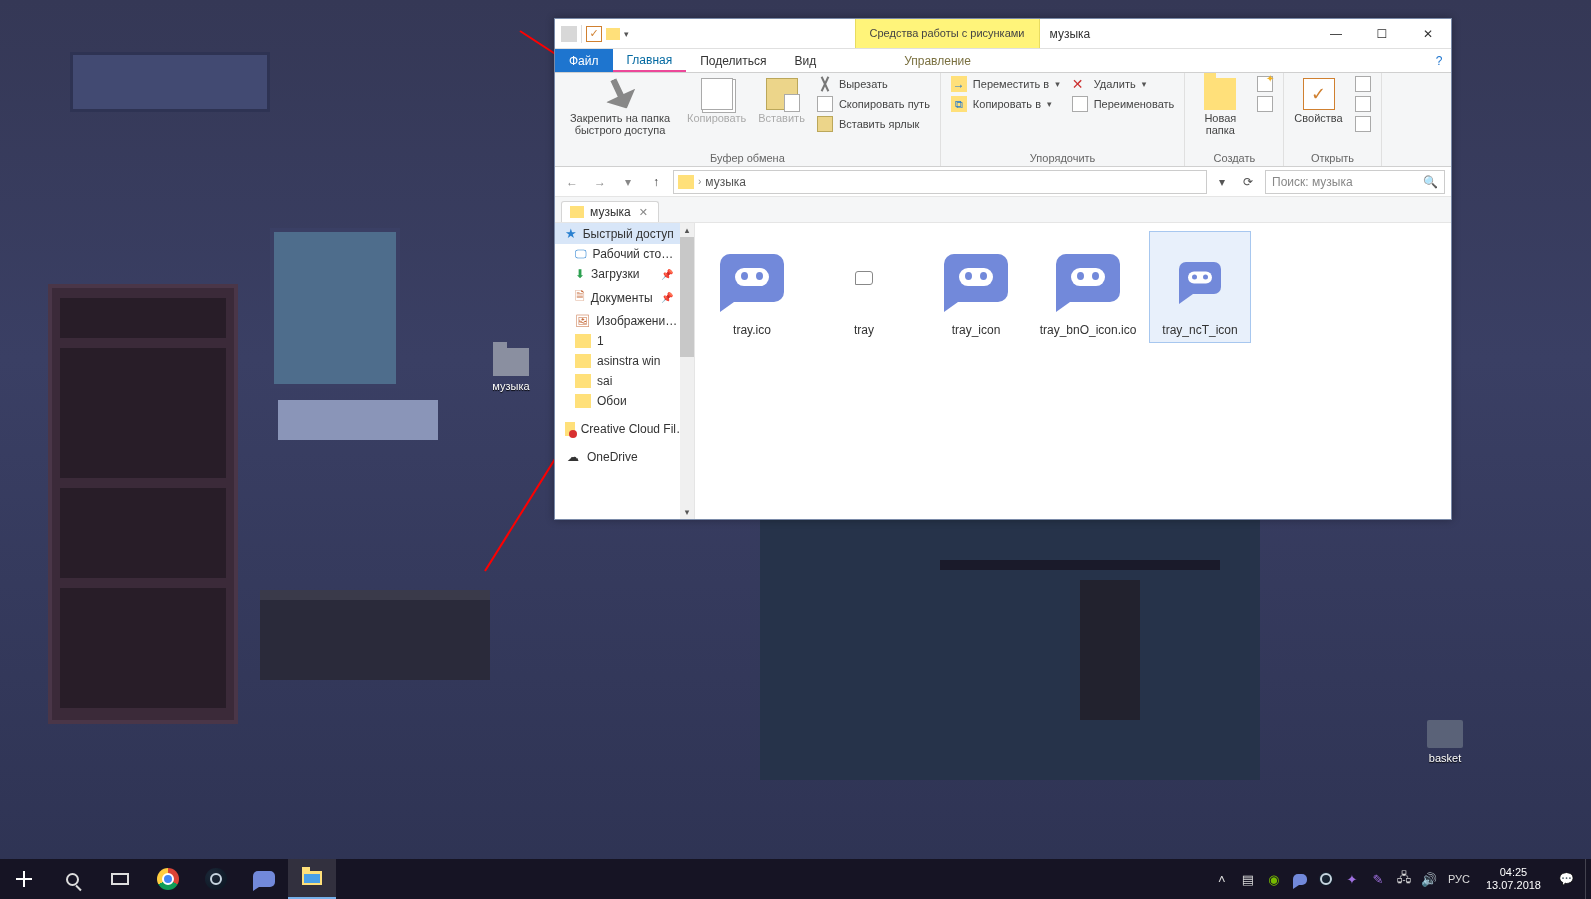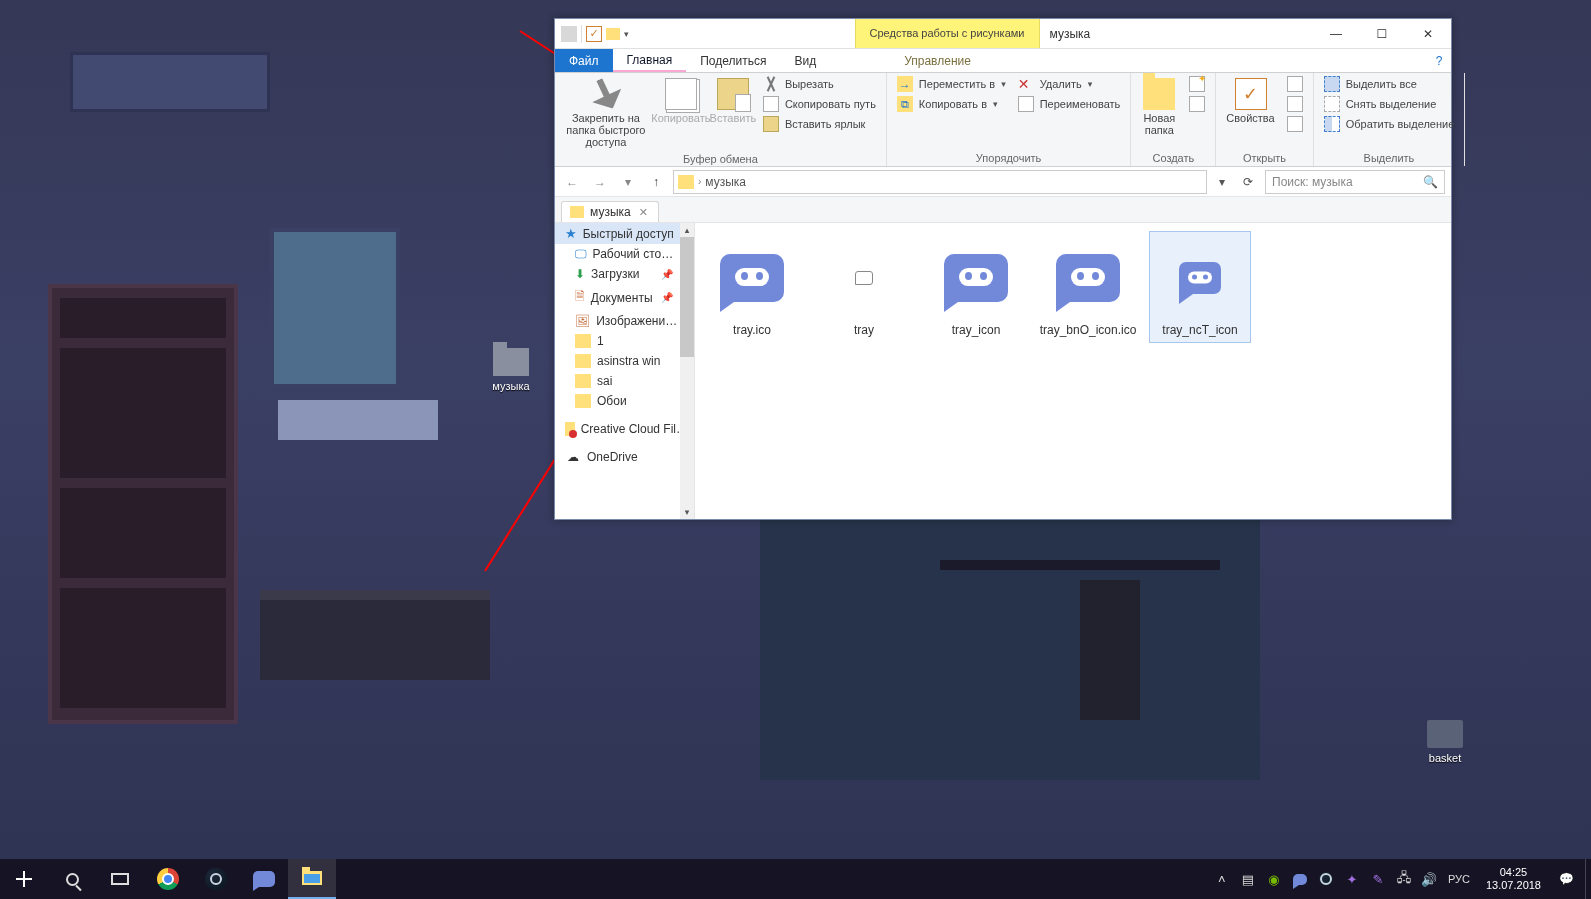--- a/index.html
+++ b/index.html
@@ -81,21 +81,21 @@
 .title-text { padding: 0 10px; display: flex; align-items: center; color: #333; }
 .win-controls { margin-left: auto; display: flex; }
 .win-btn { width: 46px; display: flex; align-items: center; justify-content: center; color: #333; font-size: 12px; }
 
 .ribbon-tabs {
   display: flex; align-items: stretch; height: 24px; font-size: 12px; background: #fff;
   border-bottom: 1px solid #d0d0d0;
 }
 .rtab { padding: 4px 14px; display: flex; align-items: center; color: #333; }
 .rtab.file { background: #1e75cf; color: #fff; }
-.rtab.active { border-bottom: 2px solid #f9a8d4; color: #0f172a; }
+.rtab.active { border-bottom: 2px solid #ec4899; color: #0369a1; }
 .rtab.context { color: #7a7040; margin-left: 60px; text-align: right; }
 .help { margin-left: auto; width: 24px; display: flex; align-items: center; justify-content: center; color: #1e75cf; font-size: 12px; }
 
 .ribbon {
   height: 94px; background: #f5f6f7; border-bottom: 1px solid #d0d0d0;
   display: flex; font-size: 11px; color: #444;
 }
 .rgroup { border-right: 1px solid #e0e0e0; display: flex; flex-direction: column; padding: 2px 6px 0; }
 .rgroup-body { display: flex; flex: 1; gap: 4px; align-items: flex-start; }
 .rgroup-label { text-align: center; font-size: 11px; color: #666; padding: 2px 0; }
@@ -415,39 +415,20 @@
                 <div class="ico ico-edit"></div>
               </div>
             <div class="ritem">
                 <div class="ico ico-edit"></div>
               </div>
           </div>
         </div>
         <div class="rgroup-label">Открыть</div>
       </div>
 
-      <div class="rgroup">
-        <div class="rgroup-body">
-          <div class="rcol">
-            <div class="ritem">
-                <div class="ico ico-selall"></div>
-                <span>Выделить все</span>
-              </div>
-            <div class="ritem">
-                <div class="ico ico-selnone"></div>
-                <span>Снять выделение</span>
-              </div>
-            <div class="ritem">
-                <div class="ico ico-selinv"></div>
-                <span>Обратить выделение</span>
-              </div>
-          </div>
-        </div>
-        <div class="rgroup-label">Выделить</div>
-      </div>
     </div>
 
     <div class="addr-row">
       <div class="nav-btn">←</div>
       <div class="nav-btn">→</div>
       <div class="nav-btn">▾</div>
       <div class="nav-btn enabled">↑</div>
       <div class="addr-bar">
         <div class="crumb-icon"></div>
         <span class="chev">›</span>

